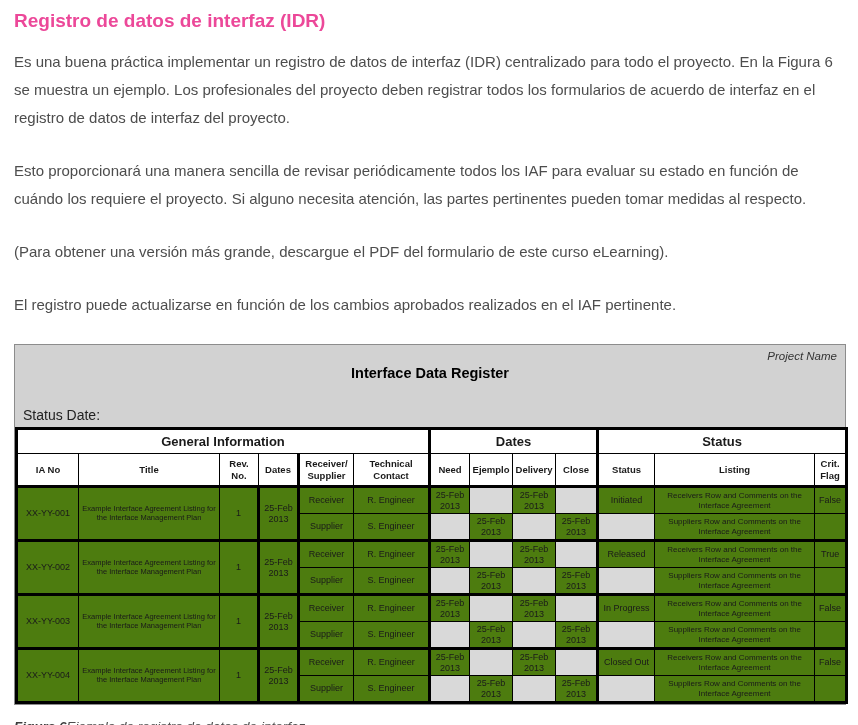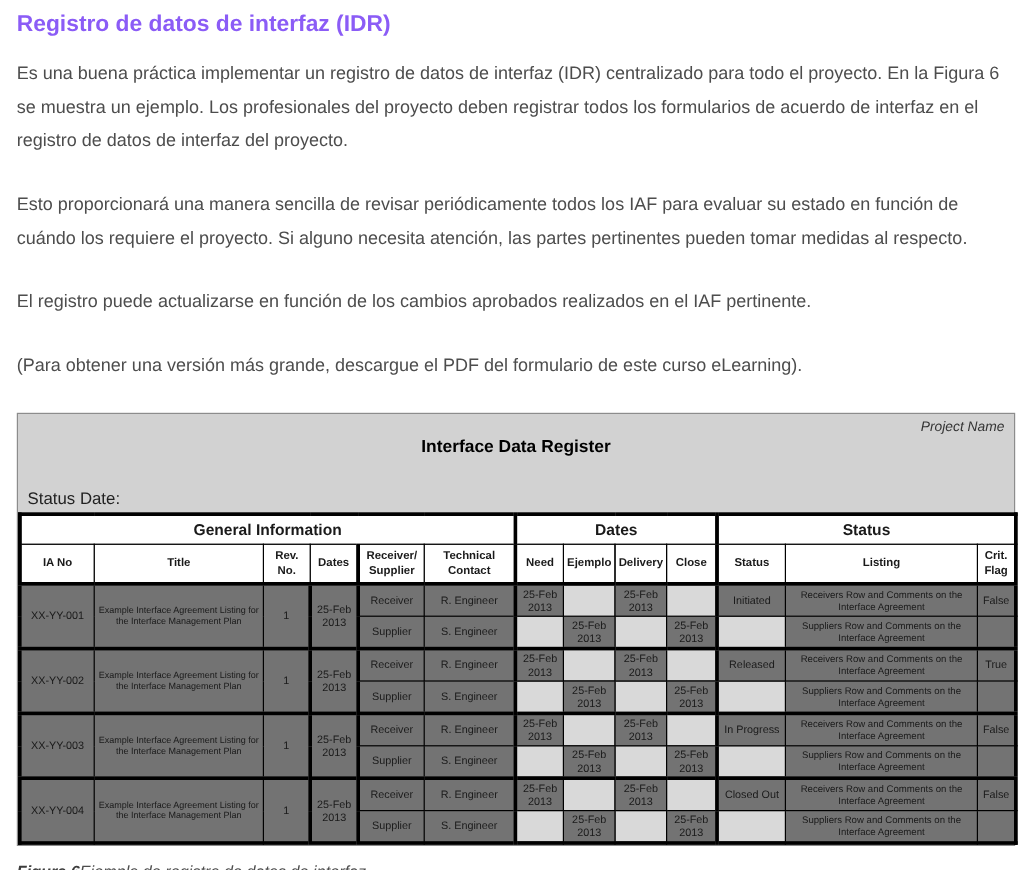--- a/index.html
+++ b/index.html
@@ -5,21 +5,21 @@
   html,body { margin:0; padding:0; background:#ffffff; }
   body {
     width:858px;
     font-family:"Liberation Sans", sans-serif;
     color:#4d4d4d;
     -webkit-font-smoothing:antialiased;
   }
   .content { padding:6px 14px 10px 14px; }
 
   .heading {
-    color:#8b5cf6;
+    color:#ec4899;
     font-size:19px;
     font-weight:bold;
     margin:4px 0 16px 0;
   }
   .para {
     font-size:15px;
     line-height:28px;
     margin:0 0 25px 0;
     max-width:822px;
   }
@@ -53,21 +53,21 @@
   .status-date {
     font-size:14px;
     margin-top:26px;
     color:#222222;
   }
 
   table.idr {
     border-collapse:collapse;
     table-layout:fixed;
     width:100%;
-    background:#737373;
+    background:#4d7c0f;
   }
   table.idr { border:3px solid #000; }
   .idr th, .idr td {
     border:1px solid #000;
     padding:1px 2px;
     text-align:center;
     vertical-align:middle;
     color:#1a1a1a;
     font-family:"Liberation Sans", sans-serif;
     overflow:hidden;
@@ -91,22 +91,22 @@
 </style>
 </head>
 <body>
 
 <div class="content">
 
   <h2 class="heading">Registro de datos de interfaz (IDR)</h2>
 
   <p class="para">Es una buena práctica implementar un registro de datos de interfaz (IDR) centralizado para todo el proyecto. En la Figura 6 se muestra un ejemplo. Los profesionales del proyecto deben registrar todos los formularios de acuerdo de interfaz en el registro de datos de interfaz del proyecto.</p>
   <p class="para">Esto proporcionará una manera sencilla de revisar periódicamente todos los IAF para evaluar su estado en función de cuándo los requiere el proyecto. Si alguno necesita atención, las partes pertinentes pueden tomar medidas al respecto.</p>
+  <p class="para">(Para obtener una versión más grande, descargue el PDF del formulario de este curso eLearning).</p>
   <p class="para">El registro puede actualizarse en función de los cambios aprobados realizados en el IAF pertinente.</p>
-  <p class="para">(Para obtener una versión más grande, descargue el PDF del formulario de este curso eLearning).</p>
 
   <div class="figure">
 
     <div class="band">
       <div class="project-name">Project Name</div>
       <div class="register-title">Interface Data Register</div>
       <div class="status-date">Status Date:</div>
     </div>
 
     <table class="idr">

